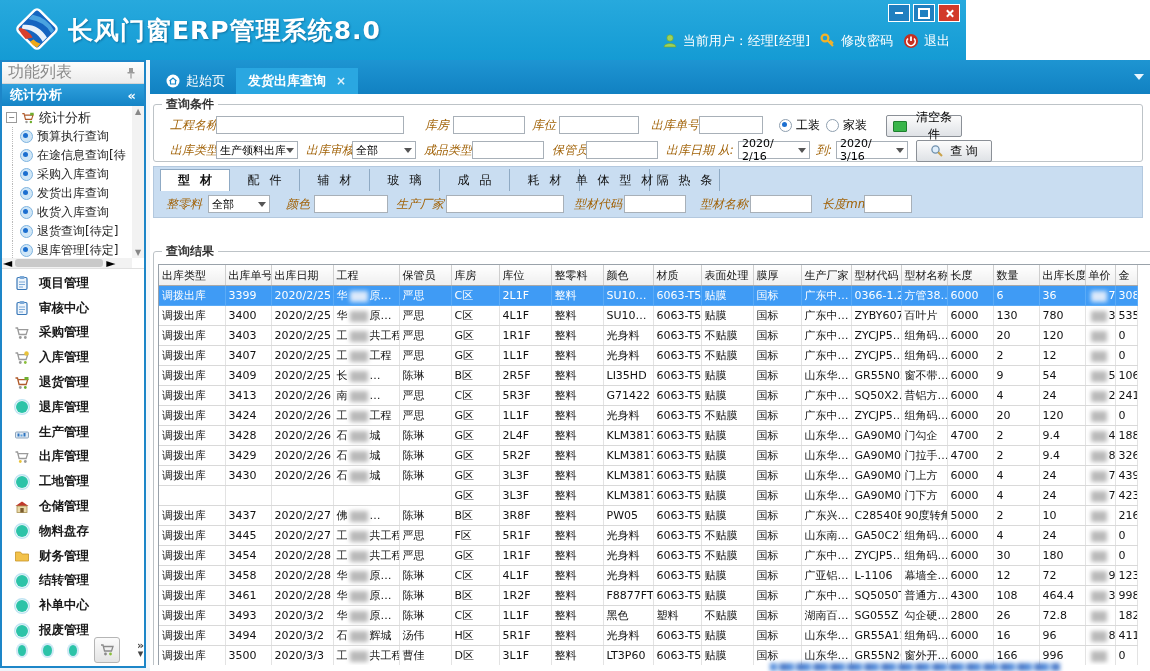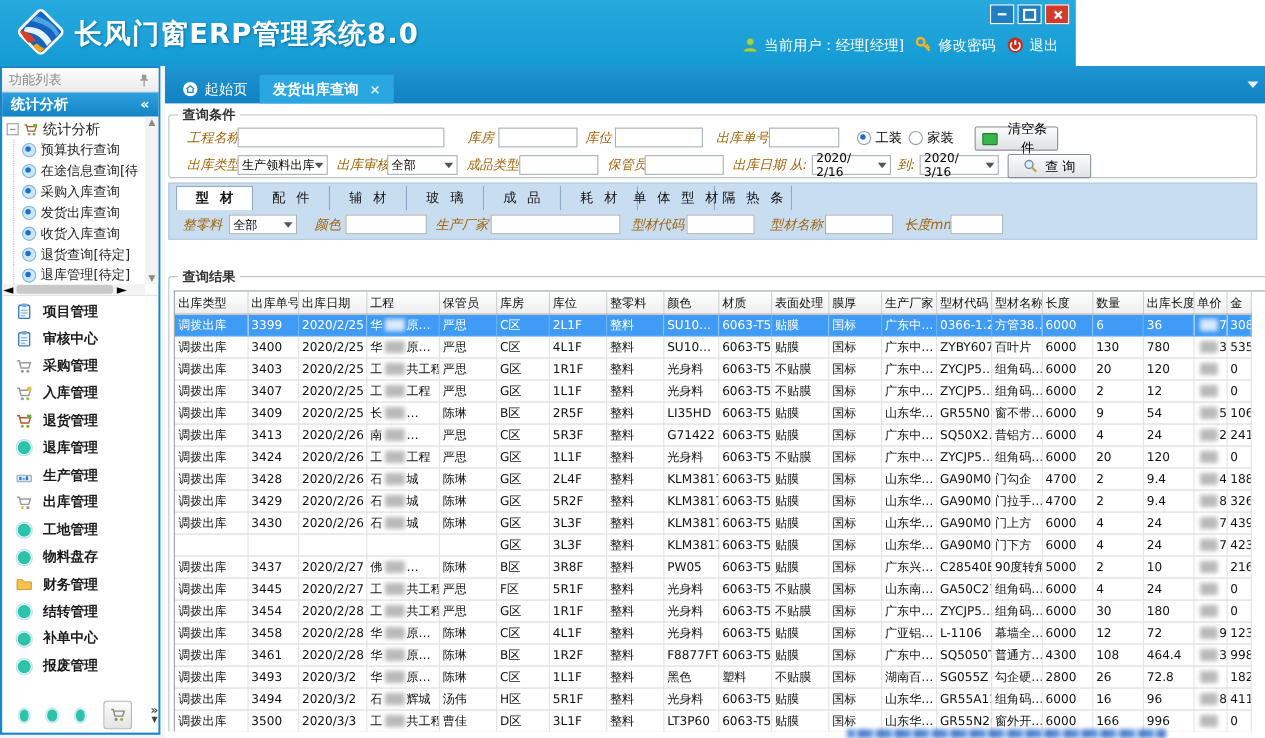--- a/index.html
+++ b/index.html
@@ -1,38 +1,38 @@
 <!DOCTYPE html>
 <html><head>
 <meta charset="utf-8">
 <style>
   html,body{margin:0;padding:0;}
   body{width:1150px;height:671px;overflow:hidden;font-family:"DejaVu Sans","Liberation Sans",sans-serif;background:#fff;position:relative;font-size:12px;}
   #app{position:absolute;inset:0;}
 
   
-  .titlebar{position:absolute;left:0;top:0;width:966px;height:60px;background:linear-gradient(#27a9dd,#149bd4);border-bottom:1px solid #0f86bd;padding-left:12px;}
+  .titlebar{position:absolute;left:0;top:0;width:966px;height:60px;background:linear-gradient(#27a9dd,#149bd4);border-bottom:1px solid #0f86bd;}
   .brand{position:absolute;left:14px;top:6px;display:flex;align-items:center;gap:8px;}
   .brand-title{color:#fff;font-size:25px;font-weight:bold;text-shadow:1px 1px 2px rgba(0,60,100,.45);letter-spacing:1px;}
   .win-controls{position:absolute;right:6px;top:4px;display:flex;gap:3px;}
   .winbtn{width:20px;height:16px;border:1px solid #fff;background:#1f7fc0;display:flex;align-items:center;justify-content:center;cursor:pointer;}
   .winbtn.close{background:#d23a2a;}
   .glyph-min{width:8px;height:2px;background:#fff;}
   .glyph-max{width:8px;height:7px;border:2px solid #fff;}
   .glyph-x{position:relative;width:9px;height:9px;}
   .glyph-x::before,.glyph-x::after{content:"";position:absolute;left:4px;top:0;width:2px;height:9px;background:#fff;}
   .glyph-x::before{transform:rotate(45deg);} .glyph-x::after{transform:rotate(-45deg);}
   .userbar{position:absolute;right:16px;top:32px;display:flex;align-items:center;gap:10px;color:#fff;font-size:13px;}
   .userbar .grp{display:flex;align-items:center;gap:5px;cursor:pointer;}
   .userbar .grp.static{cursor:default;}
 
   
   .content{position:absolute;left:0;top:60px;width:1150px;height:611px;background:#eef4fa;}
   .sidebar{position:absolute;left:0;top:0;width:146px;height:608px;background:#fff;border:2px solid #1d86c8;box-sizing:border-box;}
-  .func-bar{height:21px;background:linear-gradient(#fdfdfd,#ececec);border-bottom:1px solid #d5d5d5;color:#8a8a8a;display:flex;align-items:center;justify-content:space-between;padding:0 6px;font-size:12px;}
+  .func-bar{height:21px;background:linear-gradient(#fdfdfd,#ececec);border-bottom:1px solid #d5d5d5;color:#8a8a8a;display:flex;align-items:center;justify-content:space-between;padding:0 6px;font-size:16px;}
   .sec-bar{height:22px;background:linear-gradient(#2fa0dd,#1484c6);color:#fff;font-weight:bold;display:flex;align-items:center;justify-content:space-between;padding:0 8px;font-size:13px;}
   .tree{position:relative;height:162px;border-bottom:1px solid #e0e0e0;overflow:hidden;}
   .tree-inner{position:absolute;left:0;top:2px;right:12px;}
   .tree-row{height:19px;display:flex;align-items:center;gap:4px;white-space:nowrap;font-size:12px;color:#222;}
   .tree-root{padding-left:4px;font-size:13px;}
   .expander{width:9px;height:9px;border:1px solid #9a9a9a;background:#fff;display:flex;align-items:center;justify-content:center;font-size:8px;line-height:8px;color:#555;}
   .tree-item{padding-left:18px;position:relative;cursor:pointer;}
   .tree-item::before{content:"";position:absolute;left:10px;top:0;bottom:0;border-left:1px dotted #bbb;}
   .tdot{width:11px;height:11px;border-radius:50%;background:#cfe6f7;border:1px solid #7fb4e0;position:relative;flex:none;}
   .tdot::after{content:"";position:absolute;left:2px;top:2px;width:5px;height:5px;border-radius:50%;background:#1c6fd0;}
@@ -318,20 +318,30 @@
               <svg viewBox="0 0 16 16">
                 <circle cx="8" cy="8" r="6" fill="#2cc3a8"></circle>
                 <circle cx="8" cy="8" r="7.3" fill="none" stroke="#bfe4f2" stroke-width="1.4"></circle>
               </svg>
             </span>
             <span>工地管理</span>
           </li>
           <li>
             <span class="icon16">
               <svg viewBox="0 0 16 16">
+                <path d="M1.5 7 L8 2.5 L14.5 7 Z" fill="#c0392b"></path>
+                <rect x="3" y="7" width="10" height="6.5" fill="#e9d9a8" stroke="#a98f4f" stroke-width=".8"></rect>
+                <rect x="6.3" y="9" width="3.4" height="4.5" fill="#7a5c2e"></rect>
+              </svg>
+            </span>
+            <span>仓储管理</span>
+          </li>
+          <li>
+            <span class="icon16">
+              <svg viewBox="0 0 16 16">
                 <circle cx="8" cy="8" r="6" fill="#2cc3a8"></circle>
                 <circle cx="8" cy="8" r="7.3" fill="none" stroke="#bfe4f2" stroke-width="1.4"></circle>
               </svg>
             </span>
             <span>物料盘存</span>
           </li>
           <li>
             <span class="icon16">
               <svg viewBox="0 0 16 16">
                 <path d="M1.5 4 h5 l1.5 2 h6.5 v7 h-13 Z" fill="#f3c24a" stroke="#c7952a" stroke-width=".8"></path>

